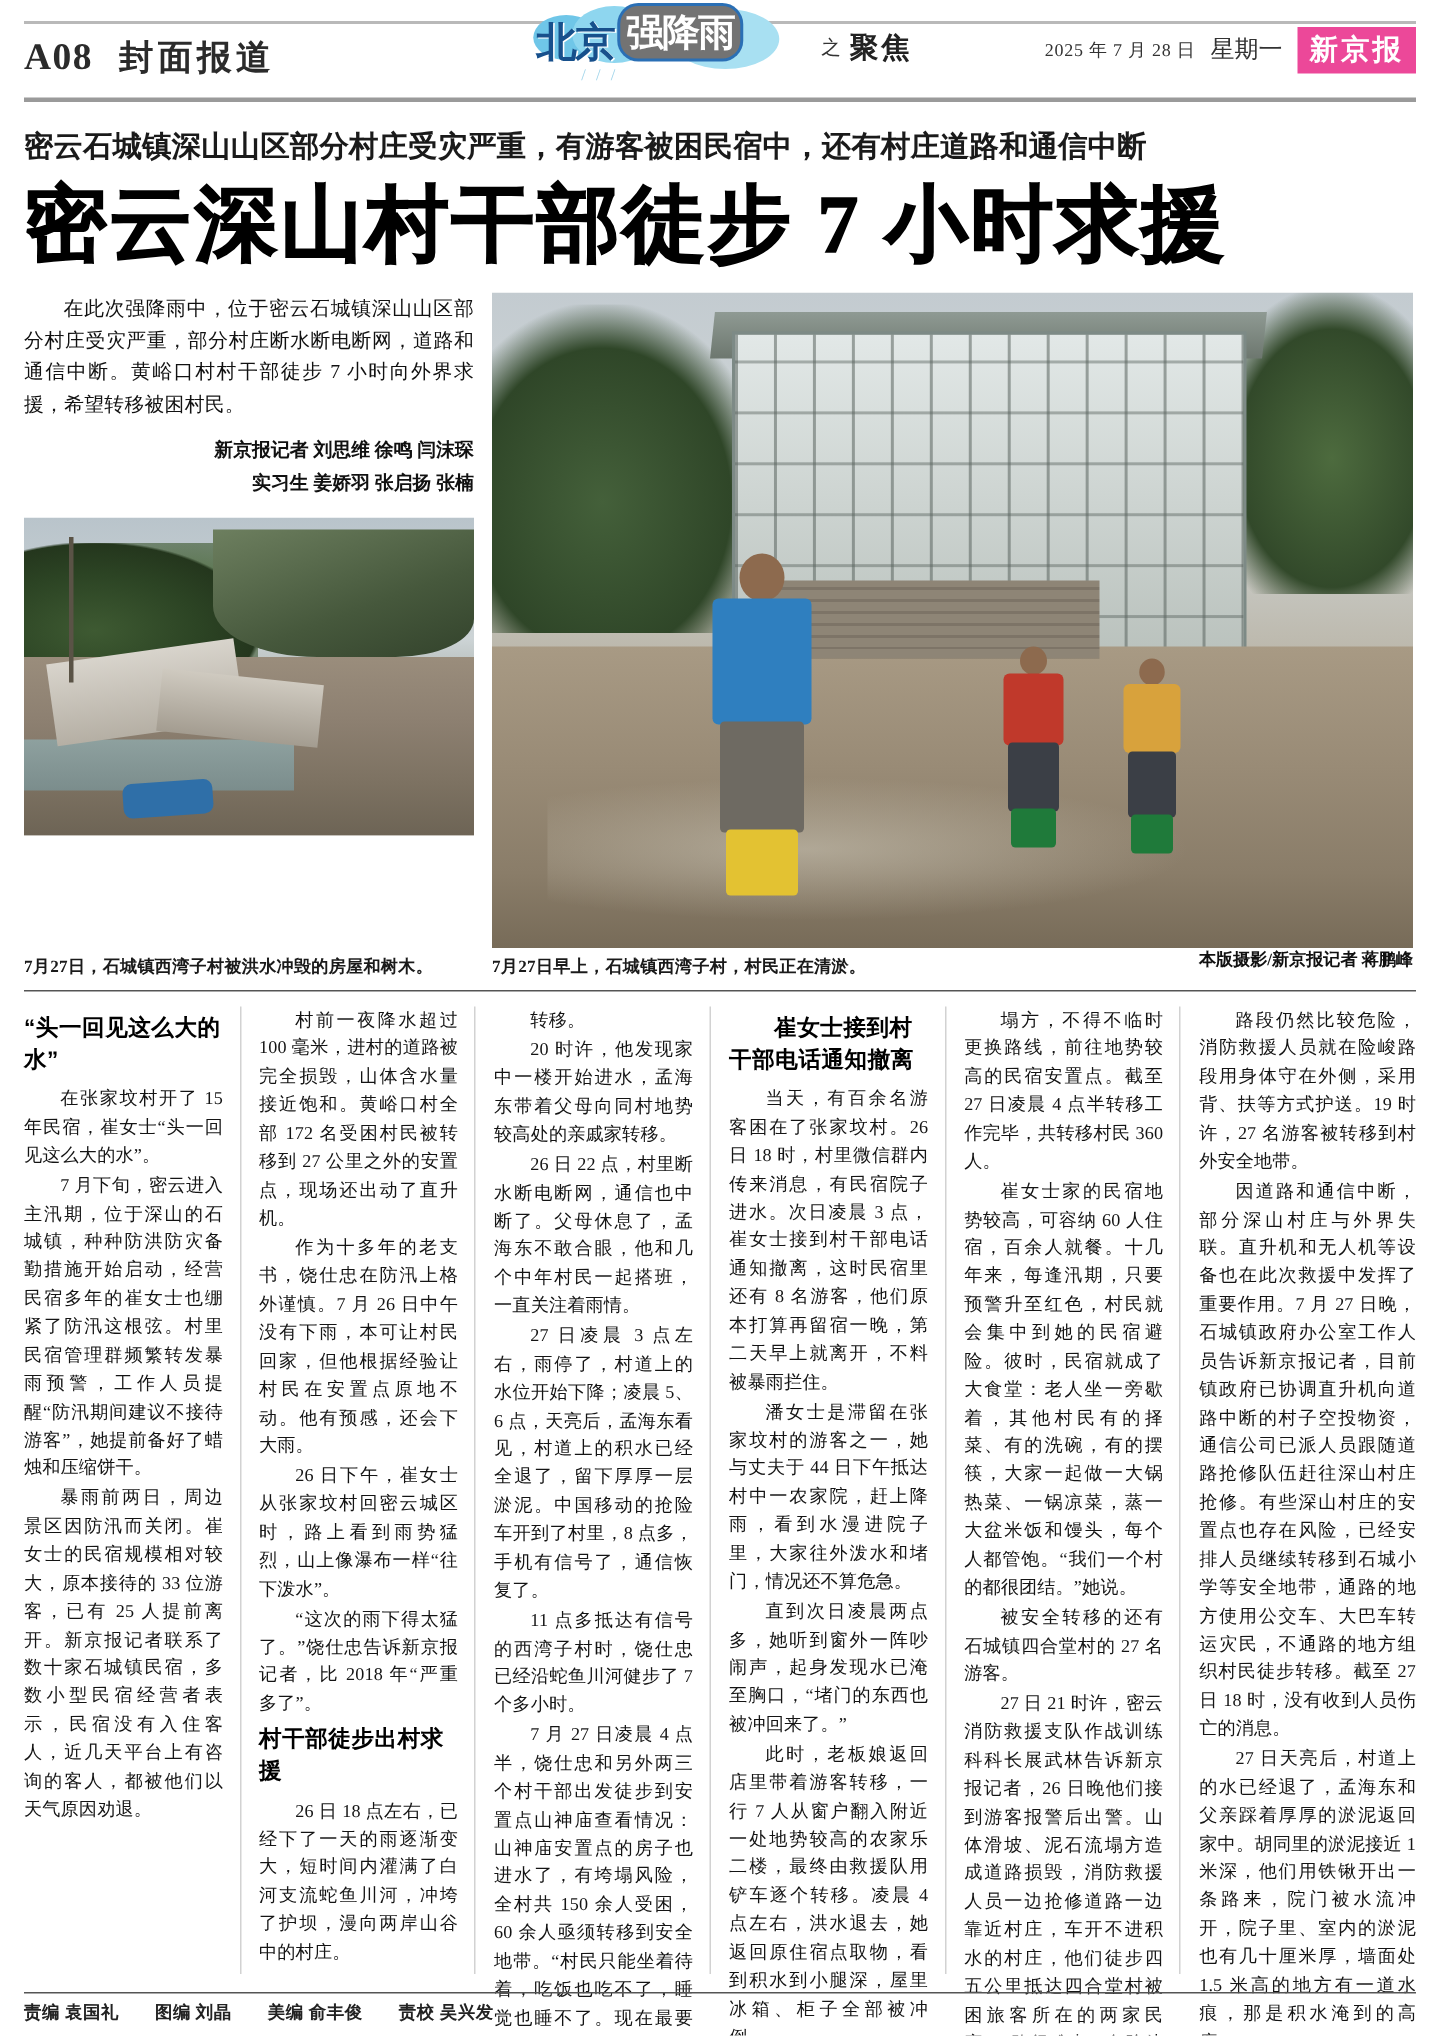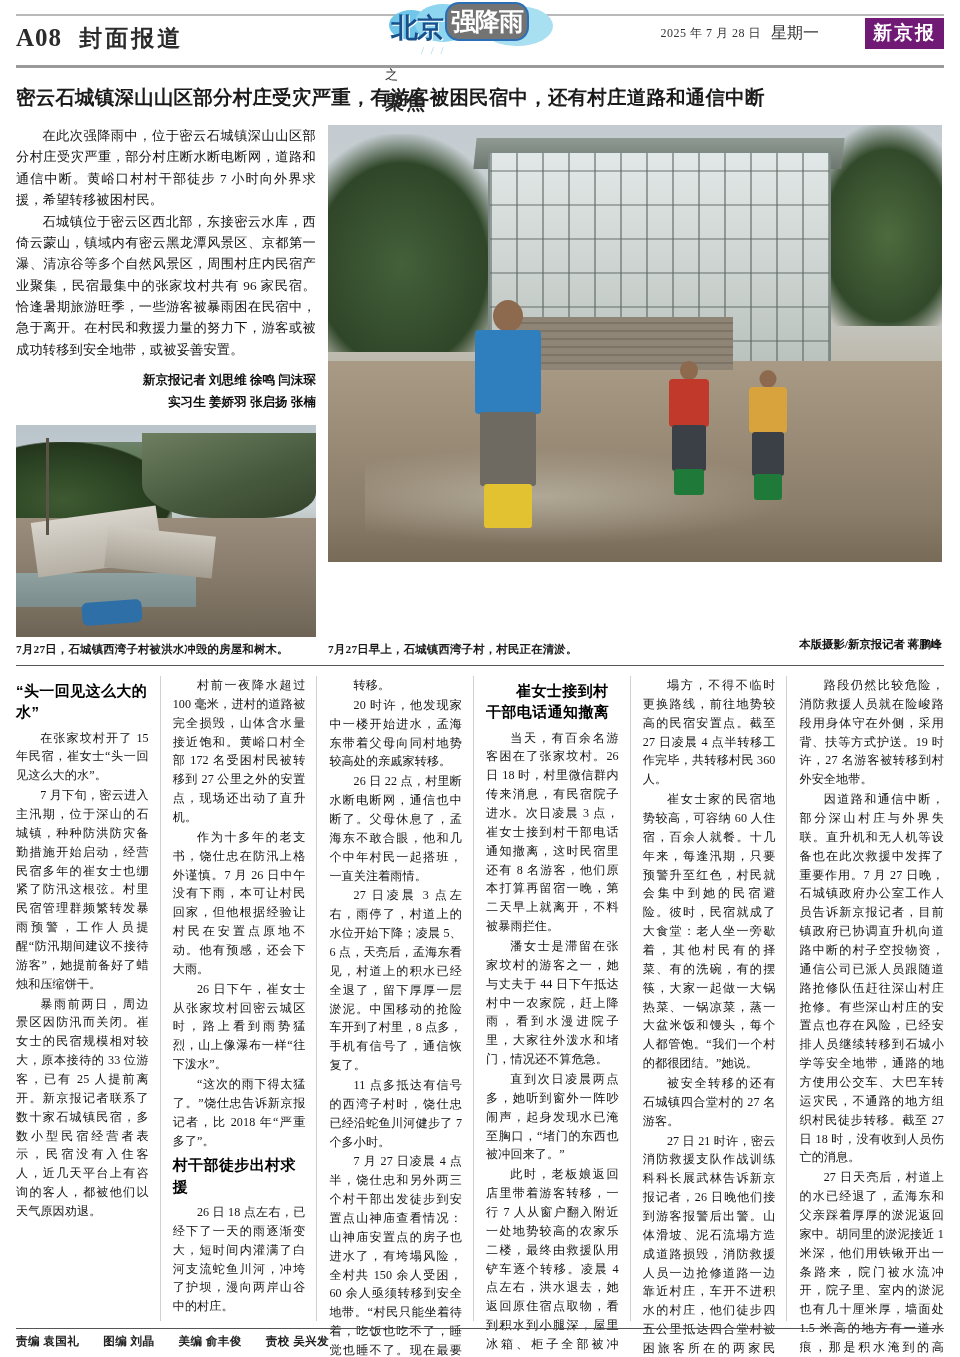--- a/index.html
+++ b/index.html
@@ -24,21 +24,21 @@
     content:""; position:absolute; left:0; right:0; top:14px; height:2px; background:#b9b9b9;
   }
   .folio {
     font-family: "Liberation Serif", serif;
     font-size: 25px; font-weight: 700; letter-spacing: 1px;
     color:#2b2b2b; z-index:2; padding-top: 12px;
   }
   .folio .sect { margin-left: 10px; font-size: 23px; letter-spacing: 3px;}
   .brandwrap{
     position:absolute; left:50%; transform:translateX(-50%);
-    display:flex; align-items:flex-start; gap:6px; top:4px; z-index:3;flex-direction:column;
+    display:flex; align-items:center; gap:6px; top:4px; z-index:3;
   }
   .cloudlogo{ position:relative; width:190px; height:56px; }
   .cloudlogo .c1,.cloudlogo .c2,.cloudlogo .c3{
     position:absolute; border-radius:50%;
   }
   .cloudlogo .c1{ left:4px; top:6px; width:44px; height:30px; background:#6fc6e8; }
   .cloudlogo .c2{ left:30px; top:0px;  width:56px; height:38px; background:#8ed6ef; }
   .cloudlogo .c3{ left:96px; top:2px;  width:72px; height:40px; background:#a8e0f2; }
   .cloudlogo .bolt{
     position:absolute; left:84px; top:0px; width:0; height:0;
@@ -60,24 +60,23 @@
     position:absolute; left:36px; top:40px; font-size:11px; color:#9fd4ea; letter-spacing:2px;
   }
   .zhi{ font-size:13px; color:#333; }
   .focus{ font-size:19px; font-weight:700; color:#222; letter-spacing:2px;}
   .datebox{
     position:absolute; right:0; top:18px; display:flex; align-items:center; gap:10px; z-index:2;
   }
   .datetxt{ font-size:12px; color:#333; letter-spacing:0.5px; }
   .weekday{ font-size:16px; color:#333; }
   .logo-red{
-    background:#701a75; color:#fff; font-weight:700; font-size:19px;
+    background:#ec4899; color:#fff; font-weight:700; font-size:19px;
     padding:2px 8px 3px; letter-spacing:2px;
     font-family:"Liberation Serif",serif;
-    margin-left:36px;
   }
 
   
   .shoulder{
     margin-top:16px; font-size:19.5px; font-weight:700; letter-spacing:0.2px;
     color:#1a1a1a; font-family:"Liberation Sans", sans-serif;
   }
   .headline{
     margin-top:8px; font-size:55px; font-weight:900; letter-spacing:2px;
     color:#000; line-height:1.12;
@@ -201,26 +200,26 @@
     </div>
 
     <div class="datebox">
       <span class="datetxt">2025 年 7 月 28 日</span>
       <span class="weekday">星期一</span>
       <span class="logo-red">新京报</span>
     </div>
   </div>
 
   <div class="shoulder">密云石城镇深山山区部分村庄受灾严重，有游客被困民宿中，还有村庄道路和通信中断</div>
+  <h1 class="headline">密云深山村干部徒步 7 小时求援</h1>
 
   <div class="upper">
     <div class="leadcol">
       <div class="lead">
         <p>在此次强降雨中，位于密云石城镇深山山区部分村庄受灾严重，部分村庄断水断电断网，道路和通信中断。黄峪口村村干部徒步 7 小时向外界求援，希望转移被困村民。</p>
-        <p>石城镇位于密云区西北部，东接密云水库，西倚云蒙山，镇域内有密云黑龙潭风景区、京都第一瀑、清凉谷等多个自然风景区，周围村庄内民宿产业聚集，民宿最集中的张家坟村共有 96 家民宿。恰逢暑期旅游旺季，一些游客被暴雨困在民宿中，急于离开。在村民和救援力量的努力下，游客或被成功转移到安全地带，或被妥善安置。</p>
       </div>
       <div class="byline">
         <div>新京报记者 刘思维 徐鸣 闫沫琛</div>
         <div>实习生 姜娇羽 张启扬 张楠</div>
       </div>
       <div class="photo-left">
         <div class="ph-sky"></div>
         <div class="p1-trees"></div>
         <div class="p1-hill"></div>
         <div class="p1-rubble"></div>

